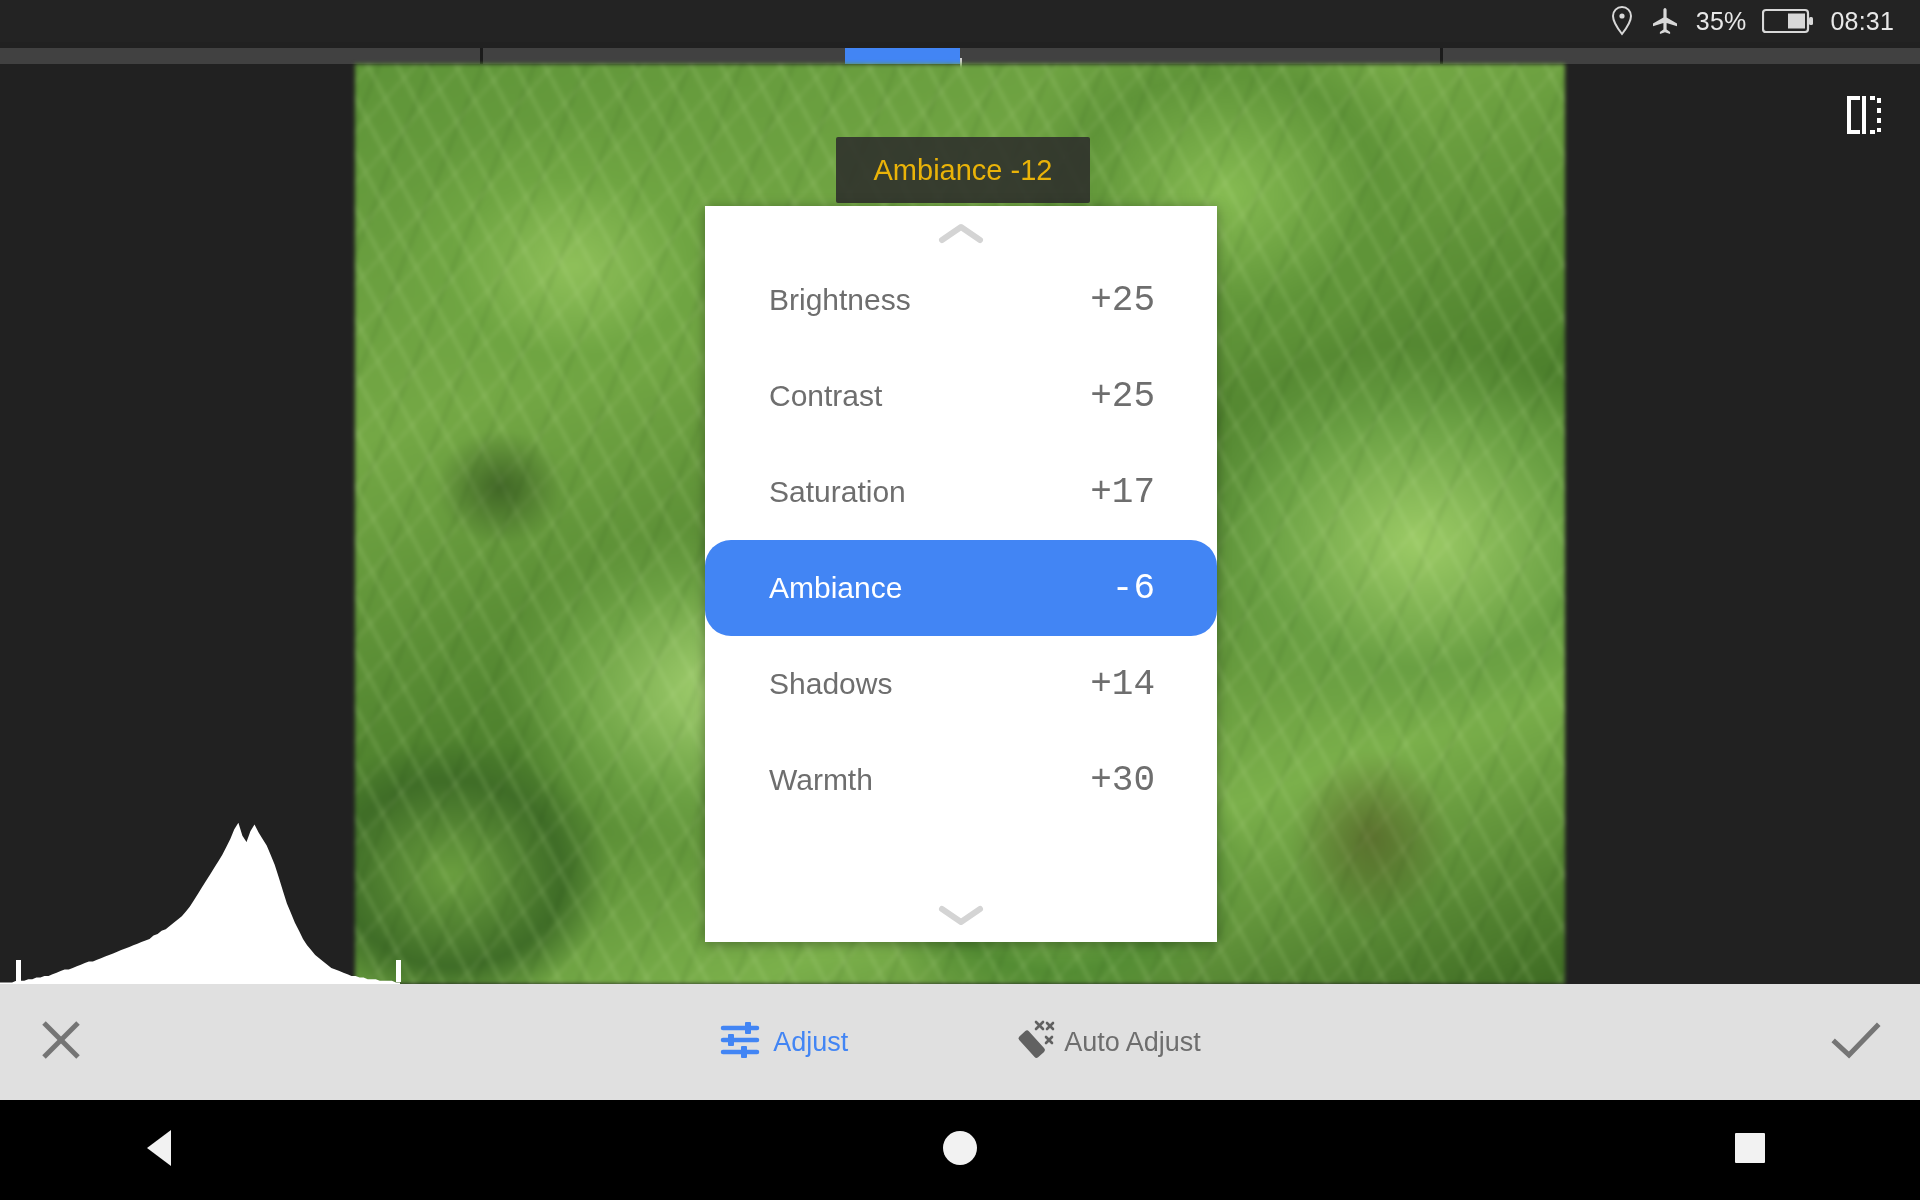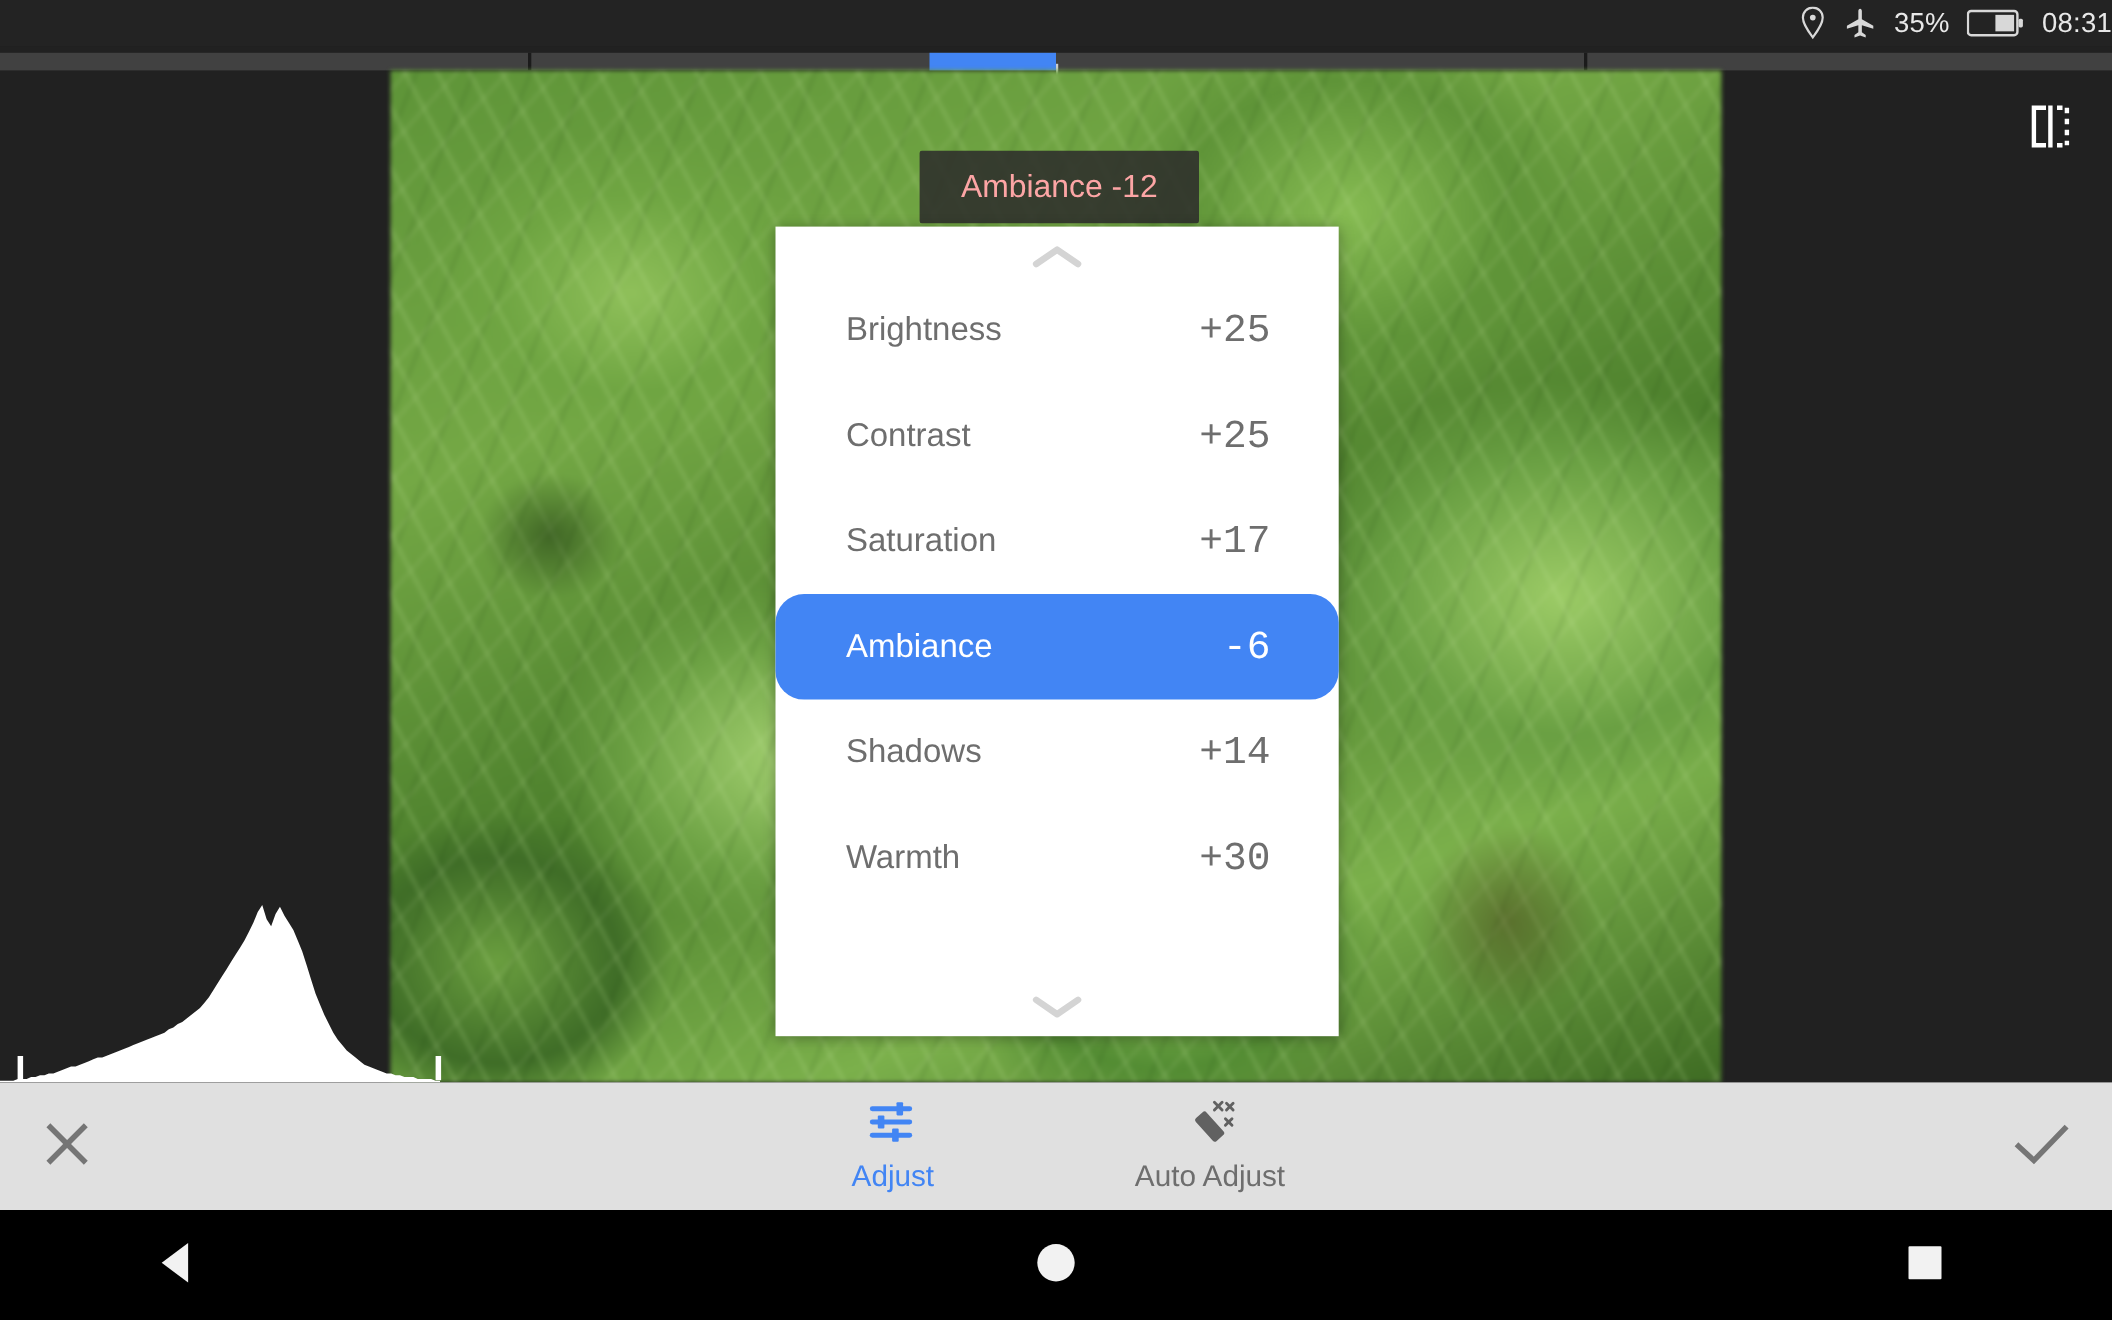--- a/index.html
+++ b/index.html
@@ -10,21 +10,21 @@
     overflow:hidden;
   }
 
   #root { position:relative; width:1920px; height:1200px; background:#1e1e1e; }
 
   
   .statusbar {
     position:absolute; left:0; top:0; width:1920px; height:42px;
     background:#232323;
     display:flex; align-items:center; justify-content:flex-end;
-    gap:16px;
+    padding-right:26px; gap:16px;
   }
   .sb-text { color:#e8e8e8; font-size:25px; letter-spacing:.2px; }
   .sb-icon { display:flex; align-items:center; }
 
   
   .editor {
     position:absolute; left:0; top:42px; width:1920px; height:942px;
     background:#212121; overflow:hidden;
   }
 
@@ -86,21 +86,21 @@
     display:flex; align-items:center; justify-content:center; cursor:pointer;
   }
 
   
   .tooltip {
     position:absolute; left:836px; top:95px; width:254px; height:66px;
     background:rgba(45,45,43,.88);
     display:flex; align-items:center; justify-content:center;
     border-radius:2px;
   }
-  .tooltip span { color:#fca5a5; font-size:29px; }
+  .tooltip span { color:#eab308; font-size:29px; }
 
   
   .panel {
     position:absolute; left:705px; top:164px; width:512px; height:736px;
     background:#ffffff;
     box-shadow:0 2px 12px rgba(0,0,0,.35);
   }
   .chev { display:flex; align-items:center; justify-content:center; height:38px; }
   .chev-top { position:absolute; left:0; top:8px; width:512px; }
   .chev-bot { position:absolute; left:0; bottom:8px; width:512px; }
@@ -125,21 +125,21 @@
   }
   .tb-left { position:absolute; left:38px; top:0; height:116px;
              display:flex; align-items:center; cursor:pointer; }
   .tb-right { position:absolute; right:38px; top:0; height:116px;
               display:flex; align-items:center; cursor:pointer; }
   .tb-center {
     position:absolute; left:0; top:0; width:1920px; height:116px;
     display:flex; align-items:center; justify-content:center; gap:160px;
   }
   .tool {
-    display:flex; flex-direction:column; align-items:center; gap:8px;
+    display:flex; flex-direction:row; align-items:center; gap:8px;
     cursor:pointer; min-width:120px;
   }
   .tool .tlabel { font-size:27px; color:#6e6e6e; }
   .tool.active .tlabel { color:#4285f4; }
 
   
   .navbar {
     position:absolute; left:0; top:1100px; width:1920px; height:100px;
     background:#000; display:flex; align-items:center;
   }

